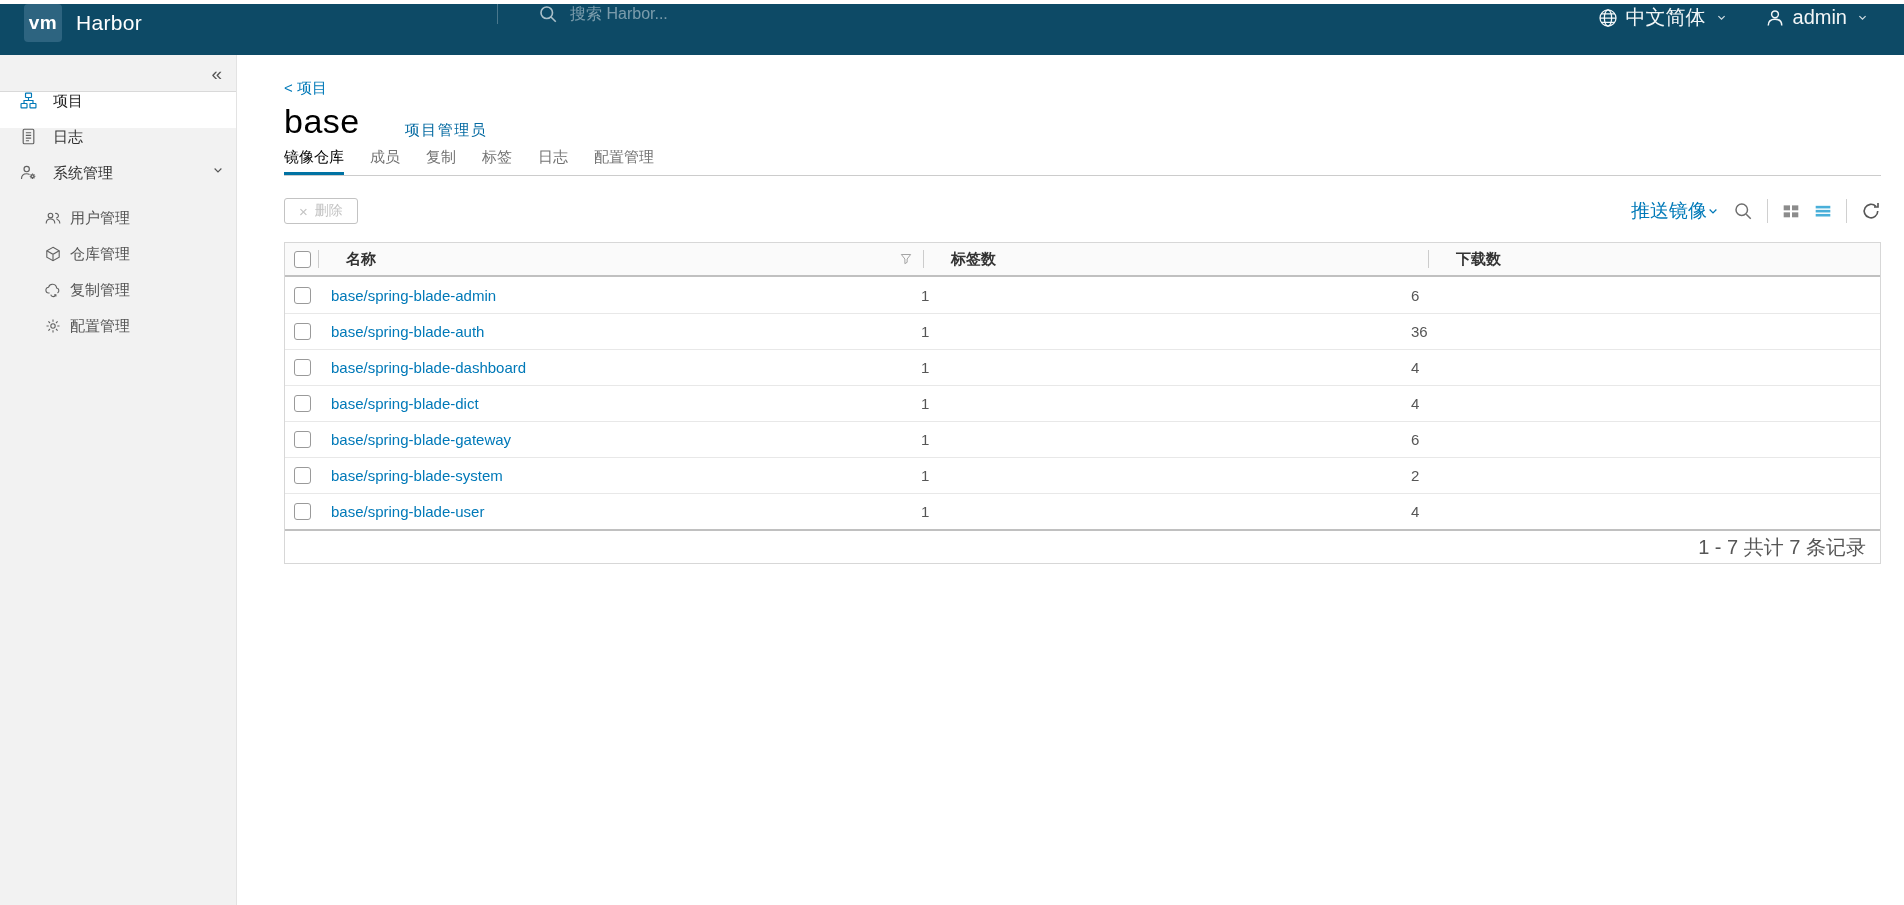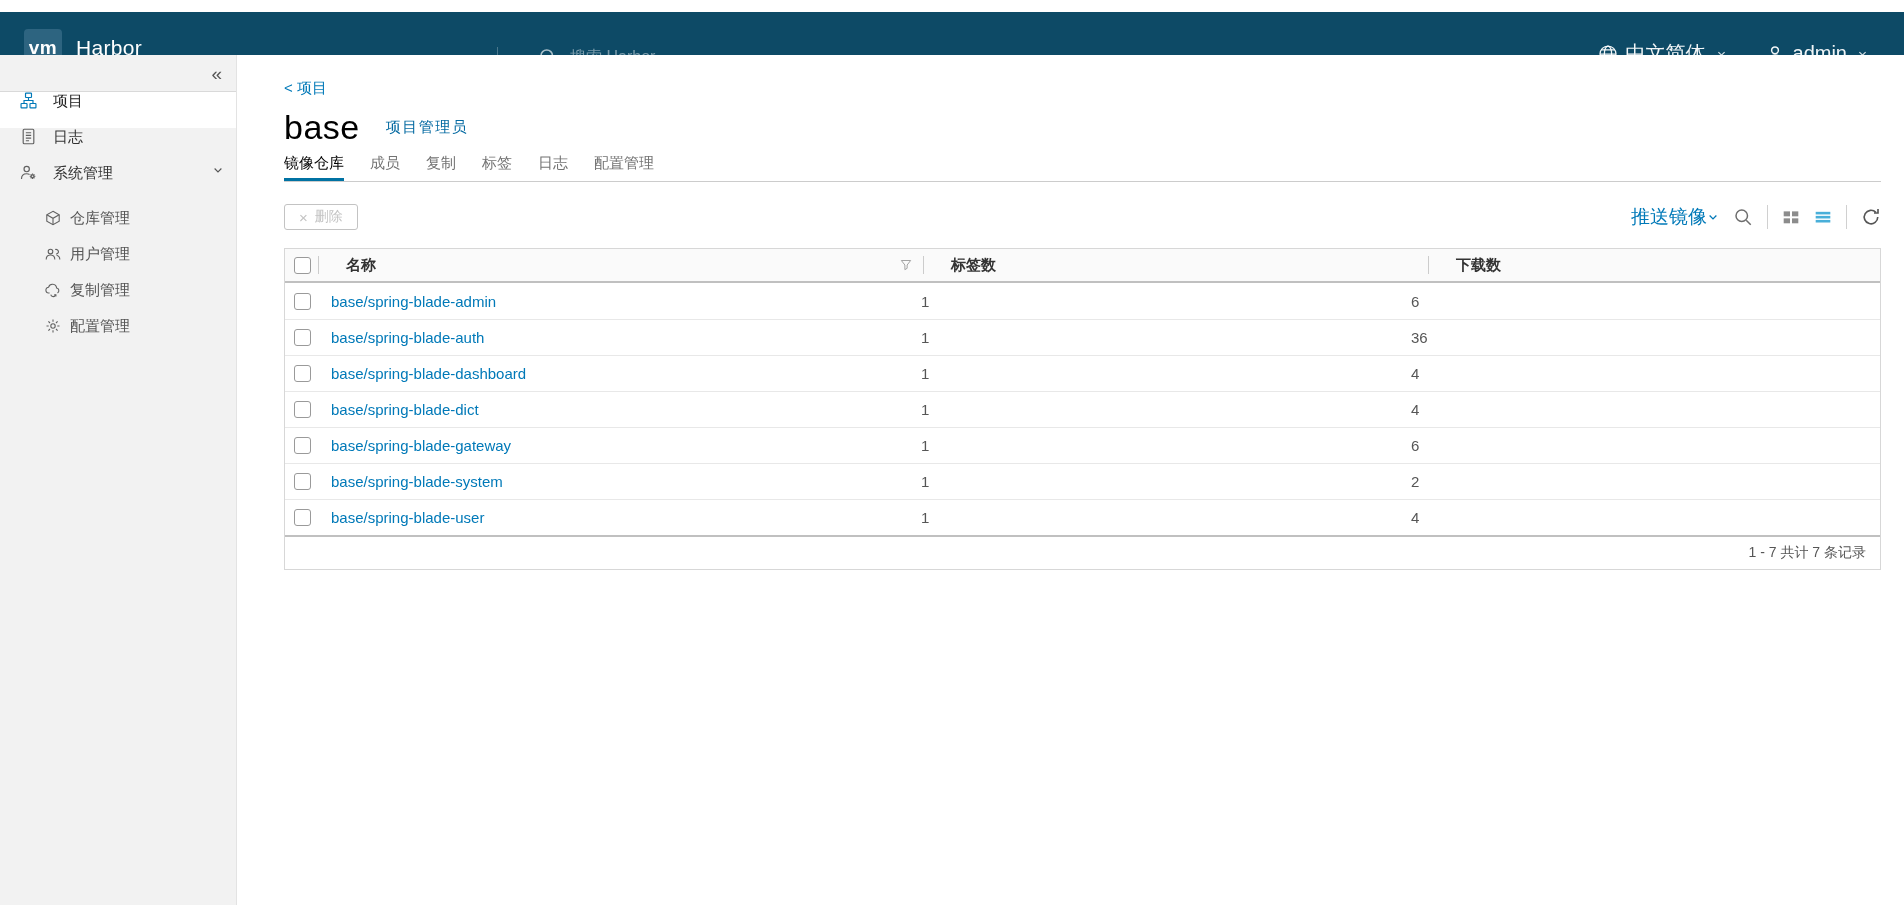--- a/index.html
+++ b/index.html
@@ -14,22 +14,22 @@
   html,body{width:1904px;height:905px;overflow:hidden;}
   body{
     position:relative;background:#fff;
     font-family:"Liberation Sans","DejaVu Sans",sans-serif;
     color:#333;
   }
   svg{display:block;}
 
   
   .app-header{
-    position:absolute;top:12px;left:0;width:1904px;height:55px;
-    background:var(--header-bg);display:flex;align-items:flex-end;color:#fafafa;
+    position:absolute;top:4px;left:0;width:1904px;height:55px;
+    background:var(--header-bg);display:flex;align-items:flex-start;color:#fafafa;
   }
   .brand{display:flex;align-items:center;gap:14px;padding-left:24px;width:497px;flex:0 0 497px;}
   .brand-tile{
     width:38px;height:38px;border-radius:4px;background:var(--header-tile);
     display:flex;align-items:center;justify-content:center;
     color:#fff;font-size:19px;font-weight:700;letter-spacing:.5px;
   }
   .brand-name{font-size:21px;font-weight:400;color:#fff;letter-spacing:.3px;}
   .header-search{
     display:flex;align-items:center;gap:12px;flex:1;
@@ -67,21 +67,21 @@
     padding-left:45px;font-size:15px;color:#555;cursor:pointer;
   }
   .nav-subitem .icon{color:#616161;}
 
   
   .main{
     position:absolute;top:55px;left:237px;right:0;bottom:0;background:#fff;
     padding:24px 23px 0 47px;
   }
   .breadcrumb{font-size:15px;color:var(--accent);line-height:18px;cursor:pointer;display:inline-block;}
-  .title-row{display:flex;align-items:center;margin-top:11px;height:38px;}
+  .title-row{display:flex;align-items:flex-end;margin-top:5px;height:38px;gap:19px;}
   .page-title{font-size:34px;font-weight:300;color:#000;letter-spacing:.5px;line-height:38px;}
   .role-badge{font-size:15px;color:#0369a1;letter-spacing:1.5px;margin-left:26px;}
 
   .tabs{display:flex;gap:26px;margin-top:8px;border-bottom:1px solid #ccc;}
   .tab{font-size:15px;color:#737373;padding-bottom:8px;cursor:pointer;}
   .tab.active{color:#000;padding-bottom:5px;border-bottom:3px solid var(--tab-underline);}
 
   .toolbar{margin-top:22px;height:26px;display:flex;align-items:center;}
   .btn-delete{
     display:inline-flex;align-items:center;gap:7px;height:26px;padding:0 14px;
@@ -111,21 +111,21 @@
   .tr{height:36px;font-size:15px;color:#565656;}
   .tr + .tr{border-top:1px solid #e8e8e8;}
   .td{padding:0 12px;}
   .td-check{display:flex;justify-content:center;padding:0;}
   .checkbox{
     width:17px;height:17px;border:1px solid #9a9a9a;border-radius:3px;background:#fff;
     display:inline-block;cursor:pointer;
   }
   .repo-link{color:var(--accent);text-decoration:none;cursor:pointer;}
   .tfoot{display:flex;justify-content:flex-end;align-items:center;height:34px;
-    border-top:2px solid #c0c0c0;font-size:14px;color:#565656;padding-right:14px;}
+    border-top:2px solid #c0c0c0;font-size:20px;color:#565656;padding-right:14px;}
 </style>
 </head>
 <body>
 
 <header class="app-header">
   <div class="brand">
     <div class="brand-tile">
       <span>vm</span>
     </div>
     <span class="brand-name">Harbor</span>
@@ -213,36 +213,36 @@
     <span class="caret">
       <svg width="12" height="12" viewBox="0 0 16 16" fill="none" stroke="currentColor" stroke-width="1.5">
         <path d="M3.5 6l4.5 4.5L12.5 6"></path>
       </svg>
     </span>
   </div>
 
   <div class="nav-subitem">
     <span class="icon">
       <svg width="16" height="16" viewBox="0 0 16 16" fill="none" stroke="currentColor" stroke-width="1.1">
-        <path d="M8 1.3L14.2 4.8v6.4L8 14.7 1.8 11.2V4.8z"></path>
-        <path d="M1.8 4.8L8 8.3l6.2-3.5M8 8.3v6.4"></path>
-      </svg>
-    </span>
-    <span>仓库管理</span>
-  </div>
-
-  <div class="nav-subitem">
-    <span class="icon">
-      <svg width="16" height="16" viewBox="0 0 16 16" fill="none" stroke="currentColor" stroke-width="1.1">
         <circle cx="5.5" cy="5.6" r="2.3"></circle>
         <path d="M1.2 13.4c0-2.9 1.9-4.4 4.3-4.4s4.3 1.5 4.3 4.4"></path>
         <path d="M10.2 3.6a2.3 2.3 0 1 1 .8 4.4M11.6 9.3c1.9.5 3.2 1.9 3.2 4.1"></path>
       </svg>
     </span>
     <span>用户管理</span>
+  </div>
+
+  <div class="nav-subitem">
+    <span class="icon">
+      <svg width="16" height="16" viewBox="0 0 16 16" fill="none" stroke="currentColor" stroke-width="1.1">
+        <path d="M8 1.3L14.2 4.8v6.4L8 14.7 1.8 11.2V4.8z"></path>
+        <path d="M1.8 4.8L8 8.3l6.2-3.5M8 8.3v6.4"></path>
+      </svg>
+    </span>
+    <span>仓库管理</span>
   </div>
 
   <div class="nav-subitem">
     <span class="icon">
       <svg width="16" height="16" viewBox="0 0 16 16" fill="none" stroke="currentColor" stroke-width="1.1">
         <path d="M4.6 11H4a2.9 2.9 0 0 1-.4-5.8A4.1 4.1 0 0 1 11.6 6a2.7 2.7 0 0 1 .9 5"></path>
         <path d="M5.8 12.6a2.4 2.4 0 0 0 4.3 1l.5-.7"></path>
         <path d="M10.9 14.4v-1.7H9.2"></path>
       </svg>
     </span>

